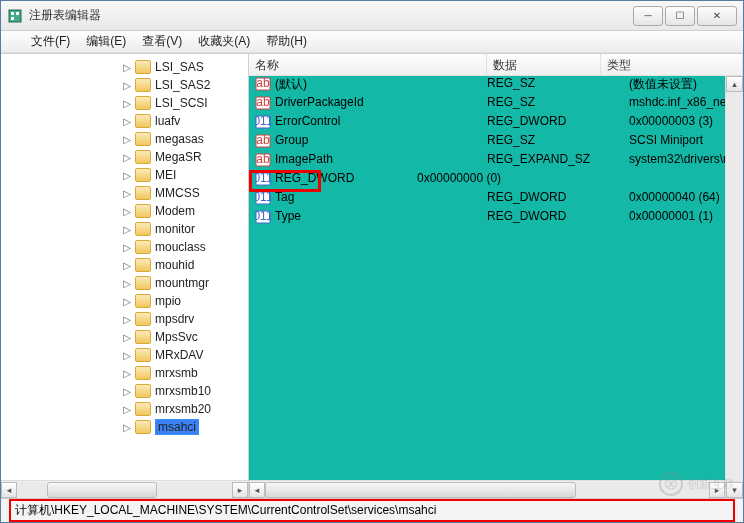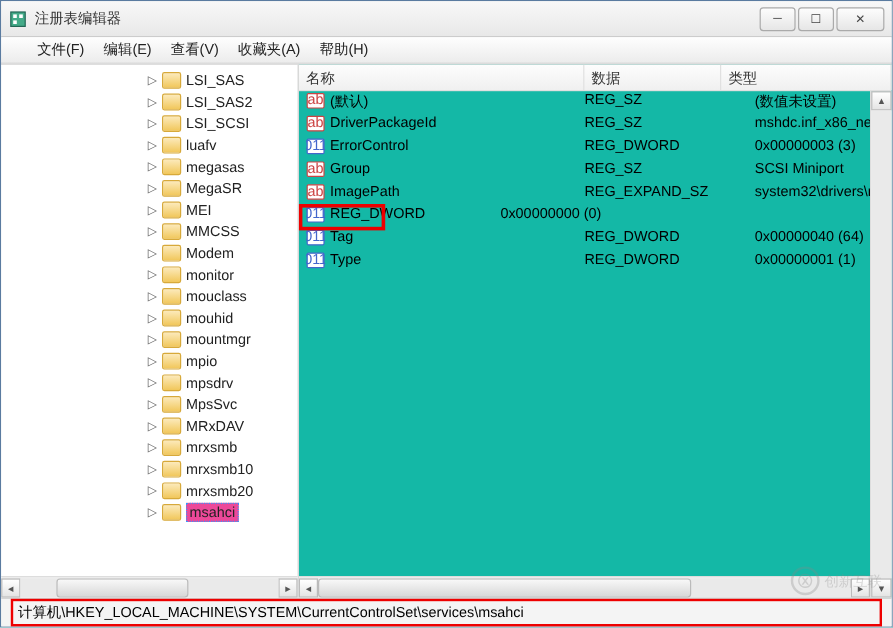--- a/index.html
+++ b/index.html
@@ -13,21 +13,21 @@
 .winbtn.close { width: 40px; }
 .menubar { height: 22px; background: linear-gradient(#fefefe,#ececec); display: flex; align-items: center; padding: 0 22px; border-bottom: 1px solid #ddd; }
 .menubar .menuitem { padding: 2px 8px; color: #222; cursor: default; }
 .content { flex: 1; display: flex; min-height: 0; border-top: 1px solid #d0d0d0; }
 .treepane { width: 248px; background: #fff; border-right: 1px solid #d0d0d0; position: relative; display: flex; flex-direction: column; }
 .tree { flex: 1; overflow: hidden; padding-top: 4px; }
 .tree-item { display: flex; align-items: center; height: 18px; padding-left: 120px; white-space: nowrap; }
 .tree-item .expander { width: 12px; text-align: center; color: #666; font-size: 10px; margin-right: 2px; }
 .tree-item .folder { width: 16px; height: 14px; background: linear-gradient(#fceabb,#f1c75b); border: 1px solid #d7a93a; border-radius: 2px; margin-right: 4px; position: relative; }
 .tree-item .label { color: #222; }
-.tree-item.selected .label { background: #ec4899; border: 1px dotted #3399ff; padding: 0 2px; }
+.tree-item.selected .label { background: #3b82f6; border: 1px dotted #3399ff; padding: 0 2px; }
 .hscroll { height: 18px; background: #f0f0f0; border-top: 1px solid #ddd; display: flex; align-items: center; }
 .hscroll .arrow { width: 16px; height: 16px; border: 1px solid #bbb; background: linear-gradient(#fff,#e4e4e4); display:flex;align-items:center;justify-content:center;font-size:9px;color:#555;}
 .hscroll .track { flex: 1; height: 16px; background: #eaeaea; position: relative; }
 .hscroll .thumb { position: absolute; height: 100%; background: linear-gradient(#f8f8f8,#d8d8d8); border: 1px solid #bbb; border-radius: 3px; }
 .listpane { flex: 1; background: #14b8a6; display: flex; flex-direction: column; min-width: 0; }
 .listheader { height: 22px; display: flex; border-bottom: 1px solid #e0e0e0; background: linear-gradient(#fdfdfd,#f0f0f0); }
 .colh { border-right: 1px solid #e0e0e0; padding: 3px 6px; color: #333; }
 .col-name { width: 238px; }
 .col-type { width: 142px; }
 .col-data { flex: 1; }

